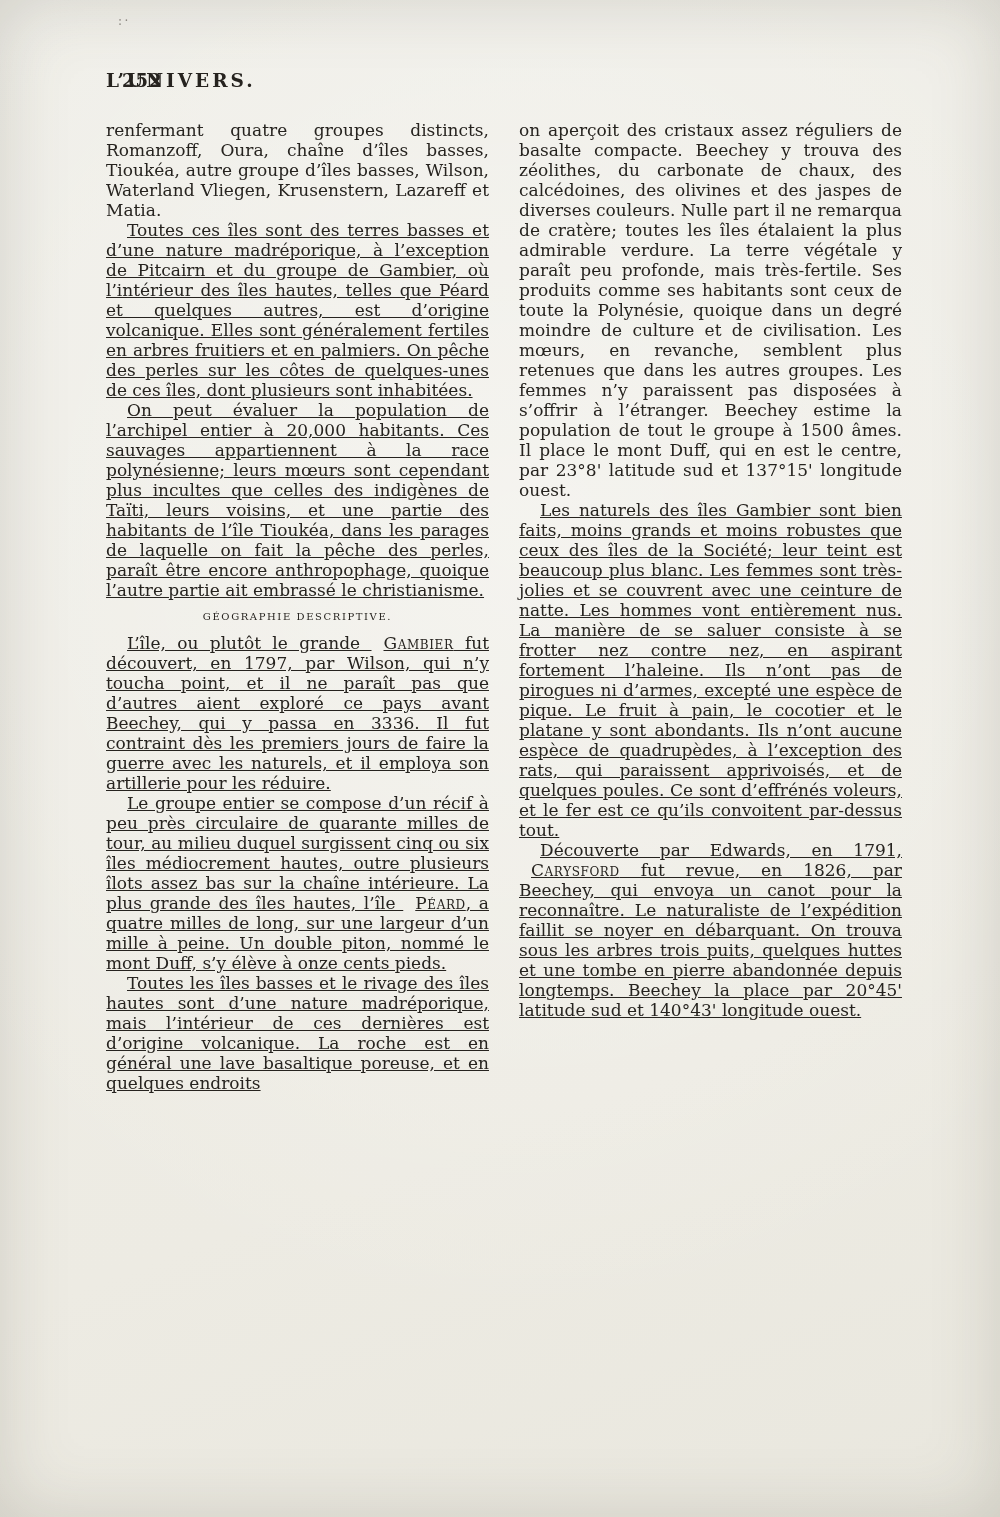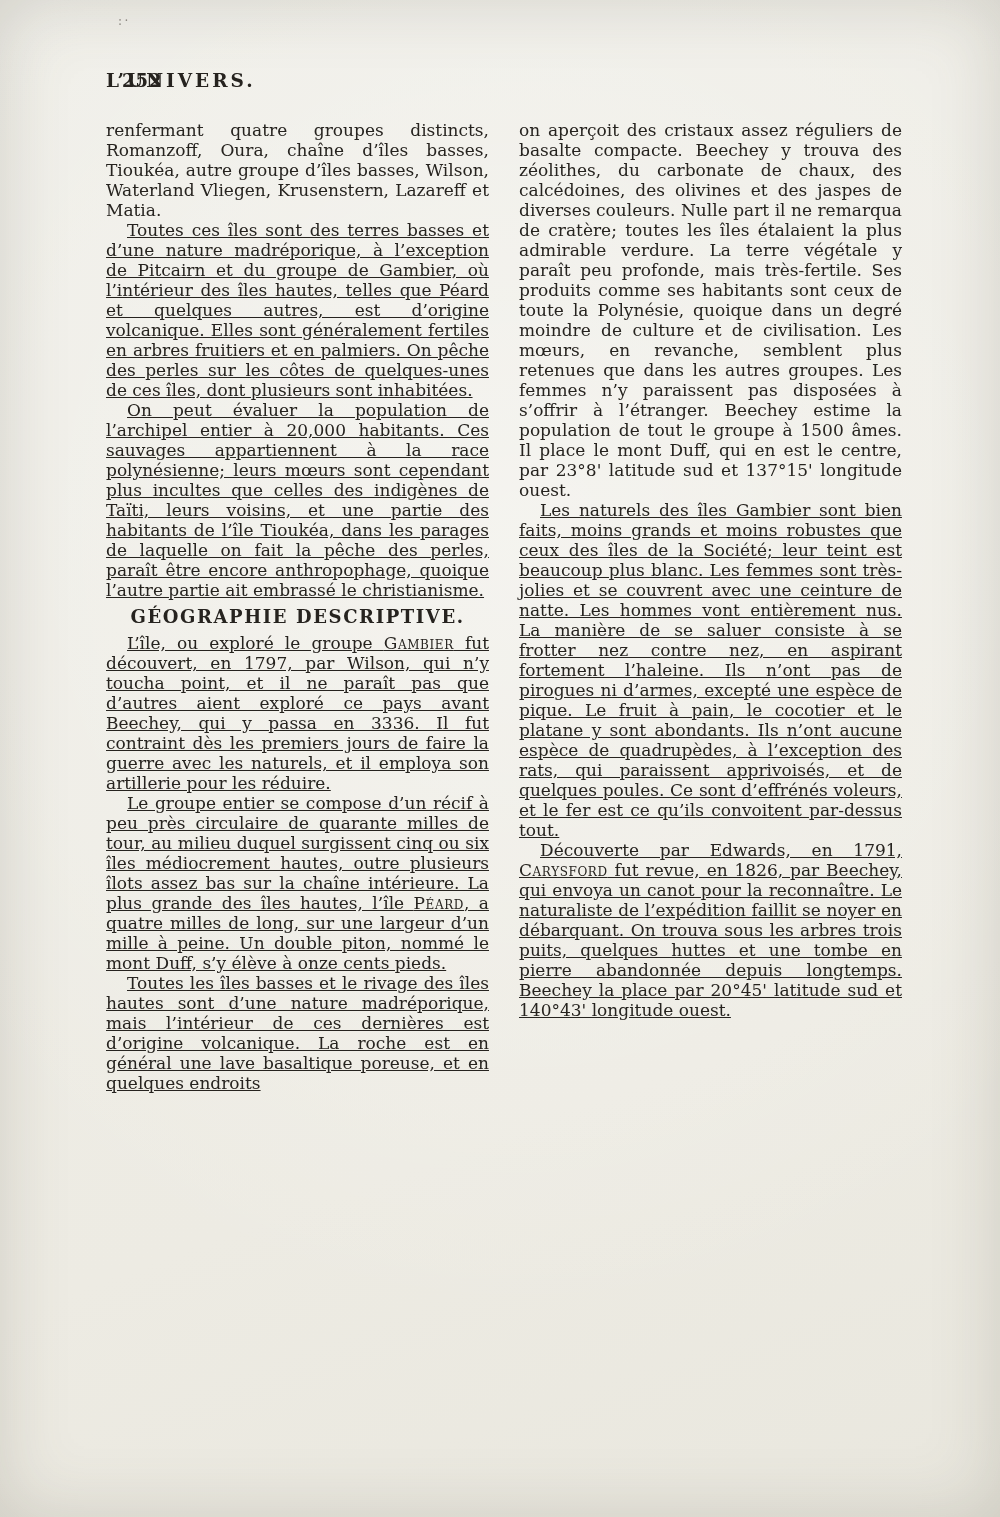--- a/index.html
+++ b/index.html
@@ -61,26 +61,27 @@
   .para {
     margin: 0;
   }
   .para.indent {
     text-indent: 21px;
     text-decoration: underline;
   }
   .smallcaps {
     font-variant: small-caps;
     letter-spacing: 0.6px;
+    margin-left: 12px;
   }
   .section-heading {
     margin: 7px 0 6px 0;
     text-align: center;
-    font-size: 18px;
-    font-weight: bold;
+    font-size: 10px;
+    font-weight: normal;
     letter-spacing: 1.6px;
   }
   
   .speck {
     position: absolute;
     color: rgba(60,55,45,0.55);
     font-size: 12px;
     pointer-events: none;
   }
   .speck.s1 { left: 118px; top: 14px; }
@@ -93,21 +94,21 @@
   <div class="header">
     <span class="pagenum">252</span>
     <span class="running-title">L’UNIVERS.</span>
   </div>
   <div class="columns">
     <div class="column" id="col-left">
         <p class="para"><span>renfermant quatre groupes distincts, Romanzoff, Oura, chaîne d’îles basses, Tioukéa, autre groupe d’îles basses, Wilson, Waterland Vliegen, Krusenstern, Lazareff et Matia.</span></p>
         <p class="para indent"><span>Toutes ces îles sont des terres basses et d’une nature madréporique, à l’exception de Pitcairn et du groupe de Gambier, où l’intérieur des îles hautes, telles que Péard et quelques autres, est d’origine volcanique. Elles sont généralement fertiles en arbres fruitiers et en palmiers. On pêche des perles sur les côtes de quelques-unes de ces îles, dont plusieurs sont inhabitées.</span></p>
         <p class="para indent"><span>On peut évaluer la population de l’archipel entier à 20,000 habitants. Ces sauvages appartiennent à la race polynésienne; leurs mœurs sont cependant plus incultes que celles des indigènes de Taïti, leurs voisins, et une partie des habitants de l’île Tioukéa, dans les parages de laquelle on fait la pêche des perles, paraît être encore anthropophage, quoique l’autre partie ait embrassé le christianisme.</span></p>
         <h3 class="section-heading">GÉOGRAPHIE DESCRIPTIVE.</h3>
-        <p class="para indent"><span>L’île, ou exploré le groupe </span><span class="smallcaps">Gambier</span><span> fut découvert, en 1797, par Wilson, qui n’y toucha point, et il ne paraît pas que d’autres aient exploré ce pays avant Beechey, qui y passa en 3336. Il fut contraint dès les premiers jours de faire la guerre avec les naturels, et il employa son artillerie pour les réduire.</span></p>
+        <p class="para indent"><span>L’île, ou plutôt le grande </span><span class="smallcaps">Gambier</span><span> fut découvert, en 1797, par Wilson, qui n’y toucha point, et il ne paraît pas que d’autres aient exploré ce pays avant Beechey, qui y passa en 3336. Il fut contraint dès les premiers jours de faire la guerre avec les naturels, et il employa son artillerie pour les réduire.</span></p>
         <p class="para indent"><span>Le groupe entier se compose d’un récif à peu près circulaire de quarante milles de tour, au milieu duquel surgissent cinq ou six îles médiocrement hautes, outre plusieurs îlots assez bas sur la chaîne intérieure. La plus grande des îles hautes, l’île </span><span class="smallcaps">Péard</span><span>, a quatre milles de long, sur une largeur d’un mille à peine. Un double piton, nommé le mont Duff, s’y élève à onze cents pieds.</span></p>
         <p class="para indent"><span>Toutes les îles basses et le rivage des îles hautes sont d’une nature madréporique, mais l’intérieur de ces dernières est d’origine volcanique. La roche est en général une lave basaltique poreuse, et en quelques endroits</span></p>
       </div>
     <div class="column" id="col-right">
         <p class="para"><span>on aperçoit des cristaux assez réguliers de basalte compacte. Beechey y trouva des zéolithes, du carbonate de chaux, des calcédoines, des olivines et des jaspes de diverses couleurs. Nulle part il ne remarqua de cratère; toutes les îles étalaient la plus admirable verdure. La terre végétale y paraît peu profonde, mais très-fertile. Ses produits comme ses habitants sont ceux de toute la Polynésie, quoique dans un degré moindre de culture et de civilisation. Les mœurs, en revanche, semblent plus retenues que dans les autres groupes. Les femmes n’y paraissent pas disposées à s’offrir à l’étranger. Beechey estime la population de tout le groupe à 1500 âmes. Il place le mont Duff, qui en est le centre, par 23°8' latitude sud et 137°15' longitude ouest.</span></p>
         <p class="para indent"><span>Les naturels des îles Gambier sont bien faits, moins grands et moins robustes que ceux des îles de la Société; leur teint est beaucoup plus blanc. Les femmes sont très-jolies et se couvrent avec une ceinture de natte. Les hommes vont entièrement nus. La manière de se saluer consiste à se frotter nez contre nez, en aspirant fortement l’haleine. Ils n’ont pas de pirogues ni d’armes, excepté une espèce de pique. Le fruit à pain, le cocotier et le platane y sont abondants. Ils n’ont aucune espèce de quadrupèdes, à l’exception des rats, qui paraissent apprivoisés, et de quelques poules. Ce sont d’effrénés voleurs, et le fer est ce qu’ils convoitent par-dessus tout.</span></p>
         <p class="para indent"><span>Découverte par Edwards, en 1791, </span><span class="smallcaps">Carysford</span><span> fut revue, en 1826, par Beechey, qui envoya un canot pour la reconnaître. Le naturaliste de l’expédition faillit se noyer en débarquant. On trouva sous les arbres trois puits, quelques huttes et une tombe en pierre abandonnée depuis longtemps. Beechey la place par 20°45' latitude sud et 140°43' longitude ouest.</span></p>
       </div>
   </div>
 </div>

